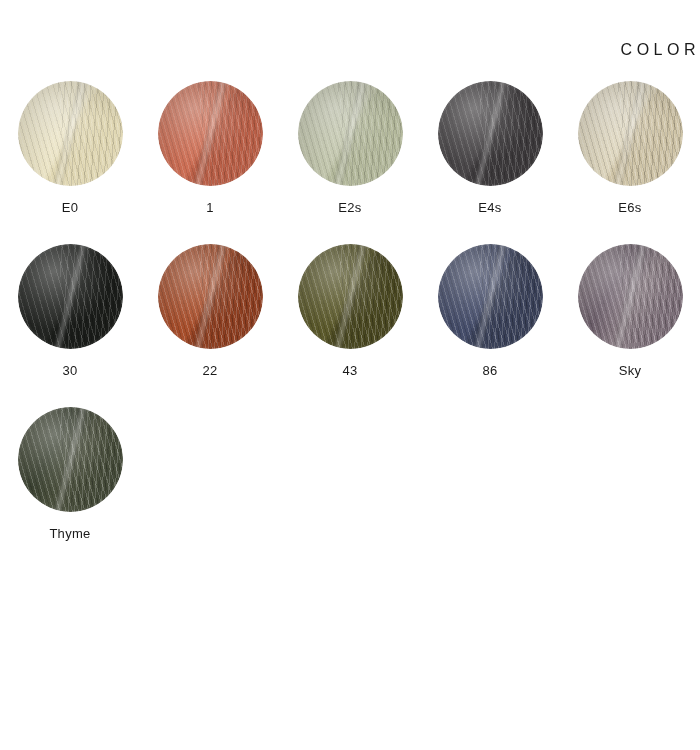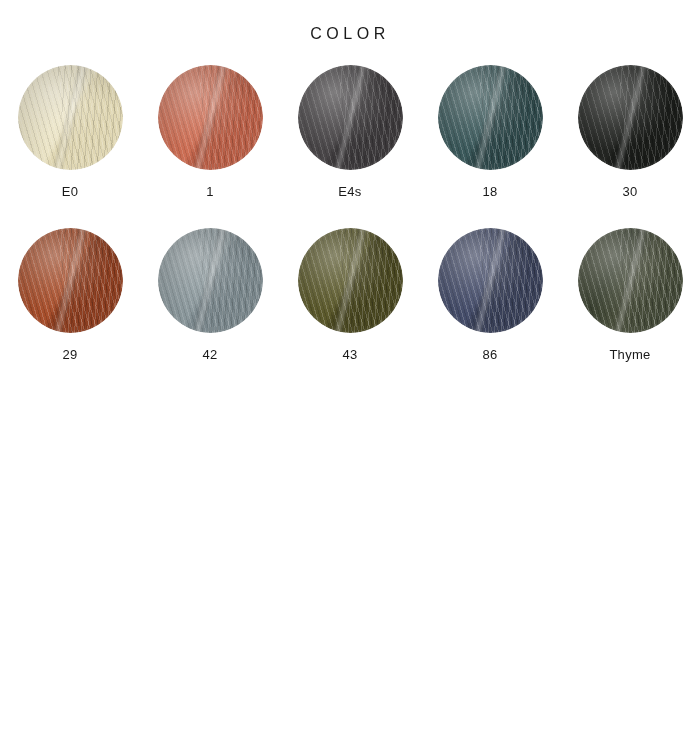--- a/index.html
+++ b/index.html
@@ -10,27 +10,27 @@
   body {
     width: 700px;
     height: 750px;
     overflow: hidden;
     font-family: "Liberation Sans", sans-serif;
     color: #1a1a1a;
     position: relative;
   }
 
   .page-title {
-    text-align: center;
+    text-align: right;
     font-size: 16px;
     letter-spacing: 4.5px;
     font-weight: 400;
     color: #1a1a1a;
     margin: 0;
-    padding-top: 26px;
+    padding-top: 42px;
     line-height: 1;
   }
 
   .swatch-grid {
     margin: 0;
     padding: 0;
     padding-top: 23px;
     display: grid;
     grid-template-columns: repeat(5, 140px);
     justify-content: center;
@@ -190,42 +190,55 @@
           <div class="seam"></div>
           <div class="shade"></div>
         </div>
         <div class="halo"></div>
       </div>
       <div class="swatch-label">1</div>
     </div>
     <div class="swatch">
       <div class="ball-wrap">
         <div class="ball">
+          <div class="base" style="background: linear-gradient(118deg, rgb(194, 198, 173) 0%, rgb(194, 198, 173) 48%, rgb(179, 184, 155) 52%, rgb(179, 184, 155) 100%);"></div>
+          <div class="strands" style="opacity: 0.7;"></div>
+          <div class="strands2" style="opacity: 0.75;"></div>
+          <div class="seam"></div>
+          <div class="shade"></div>
+        </div>
+        <div class="halo"></div>
+      </div>
+      <div class="swatch-label">E2s</div>
+    </div>
+    <div class="swatch">
+      <div class="ball-wrap">
+        <div class="ball">
           <div class="base" style="background: linear-gradient(118deg, rgb(74, 71, 73) 0%, rgb(74, 71, 73) 48%, rgb(60, 57, 59) 52%, rgb(60, 57, 59) 100%);"></div>
           <div class="strands" style="opacity: 0.7;"></div>
           <div class="strands2" style="opacity: 0.75;"></div>
           <div class="seam"></div>
           <div class="shade"></div>
         </div>
         <div class="halo"></div>
       </div>
       <div class="swatch-label">E4s</div>
     </div>
     <div class="swatch">
       <div class="ball-wrap">
         <div class="ball">
-          <div class="base" style="background: linear-gradient(118deg, rgb(60, 90, 92) 0%, rgb(60, 90, 92) 48%, rgb(47, 73, 75) 52%, rgb(47, 73, 75) 100%);"></div>
+          <div class="base" style="background: linear-gradient(118deg, rgb(221, 213, 189) 0%, rgb(221, 213, 189) 48%, rgb(206, 195, 166) 52%, rgb(206, 195, 166) 100%);"></div>
           <div class="strands" style="opacity: 0.92;"></div>
           <div class="strands2" style="opacity: 0.95;"></div>
           <div class="seam"></div>
           <div class="shade"></div>
         </div>
         <div class="halo"></div>
       </div>
-      <div class="swatch-label">18</div>
+      <div class="swatch-label">E6s</div>
     </div>
     <div class="swatch">
       <div class="ball-wrap">
         <div class="ball">
           <div class="base" style="background: linear-gradient(118deg, rgb(36, 38, 35) 0%, rgb(36, 38, 35) 48%, rgb(26, 28, 25) 52%, rgb(26, 28, 25) 100%);"></div>
           <div class="strands" style="opacity: 0.7;"></div>
           <div class="strands2" style="opacity: 0.75;"></div>
           <div class="seam"></div>
           <div class="shade"></div>
         </div>
@@ -237,34 +250,21 @@
       <div class="ball-wrap">
         <div class="ball">
           <div class="base" style="background: linear-gradient(118deg, rgb(168, 79, 44) 0%, rgb(168, 79, 44) 48%, rgb(142, 63, 33) 52%, rgb(142, 63, 33) 100%);"></div>
           <div class="strands" style="opacity: 0.92;"></div>
           <div class="strands2" style="opacity: 0.95;"></div>
           <div class="seam"></div>
           <div class="shade"></div>
         </div>
         <div class="halo"></div>
       </div>
-      <div class="swatch-label">29</div>
-    </div>
-    <div class="swatch">
-      <div class="ball-wrap">
-        <div class="ball">
-          <div class="base" style="background: linear-gradient(118deg, rgb(139, 152, 156) 0%, rgb(139, 152, 156) 48%, rgb(122, 135, 140) 52%, rgb(122, 135, 140) 100%);"></div>
-          <div class="strands" style="opacity: 0.7;"></div>
-          <div class="strands2" style="opacity: 0.75;"></div>
-          <div class="seam"></div>
-          <div class="shade"></div>
-        </div>
-        <div class="halo"></div>
-      </div>
-      <div class="swatch-label">42</div>
+      <div class="swatch-label">22</div>
     </div>
     <div class="swatch">
       <div class="ball-wrap">
         <div class="ball">
           <div class="base" style="background: linear-gradient(118deg, rgb(92, 90, 44) 0%, rgb(92, 90, 44) 48%, rgb(74, 72, 33) 52%, rgb(74, 72, 33) 100%);"></div>
           <div class="strands" style="opacity: 0.92;"></div>
           <div class="strands2" style="opacity: 0.95;"></div>
           <div class="seam"></div>
           <div class="shade"></div>
         </div>
@@ -281,20 +281,33 @@
           <div class="seam"></div>
           <div class="shade"></div>
         </div>
         <div class="halo"></div>
       </div>
       <div class="swatch-label">86</div>
     </div>
     <div class="swatch">
       <div class="ball-wrap">
         <div class="ball">
+          <div class="base" style="background: linear-gradient(118deg, rgb(140, 127, 134) 0%, rgb(112, 98, 110) 35%, rgb(140, 127, 134) 55%, rgb(112, 98, 110) 100%);"></div>
+          <div class="strands" style="opacity: 1;"></div>
+          <div class="strands2" style="opacity: 1;"></div>
+          <div class="seam"></div>
+          <div class="shade"></div>
+        </div>
+        <div class="halo"></div>
+      </div>
+      <div class="swatch-label">Sky</div>
+    </div>
+    <div class="swatch">
+      <div class="ball-wrap">
+        <div class="ball">
           <div class="base" style="background: linear-gradient(118deg, rgb(78, 83, 64) 0%, rgb(61, 68, 51) 35%, rgb(78, 83, 64) 55%, rgb(61, 68, 51) 100%);"></div>
           <div class="strands" style="opacity: 1;"></div>
           <div class="strands2" style="opacity: 1;"></div>
           <div class="seam"></div>
           <div class="shade"></div>
         </div>
         <div class="halo"></div>
       </div>
       <div class="swatch-label">Thyme</div>
     </div>

